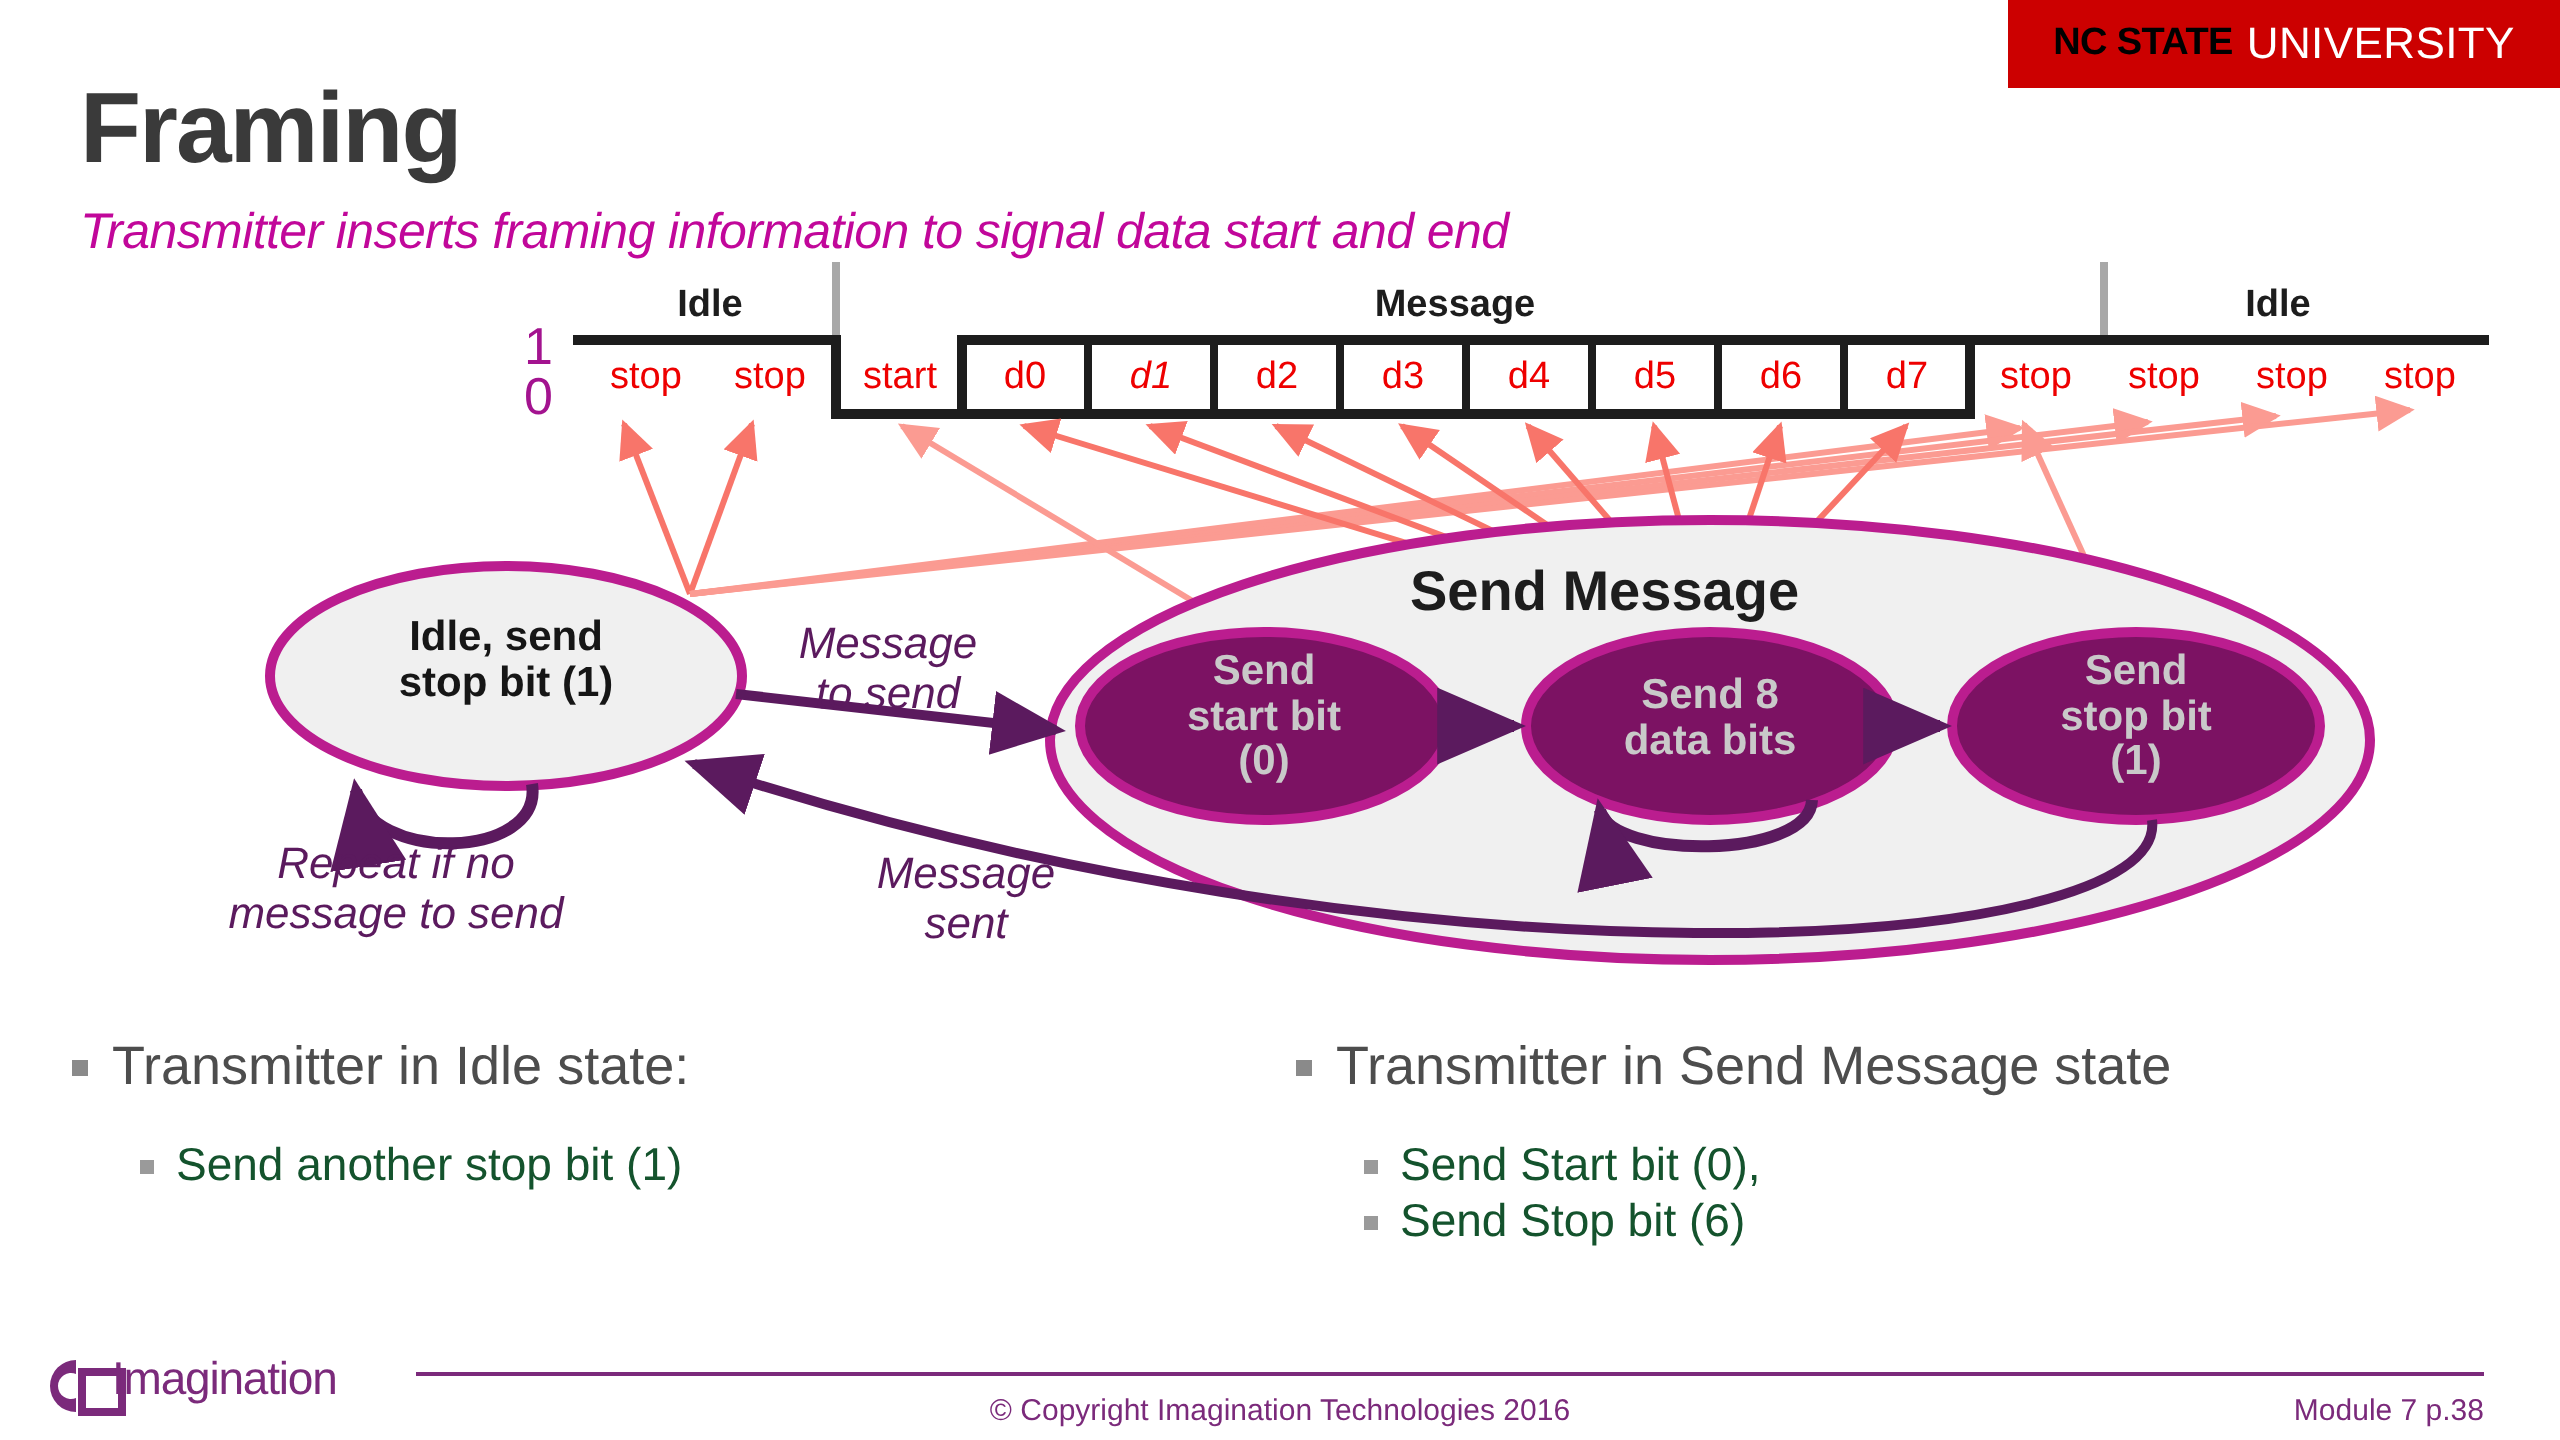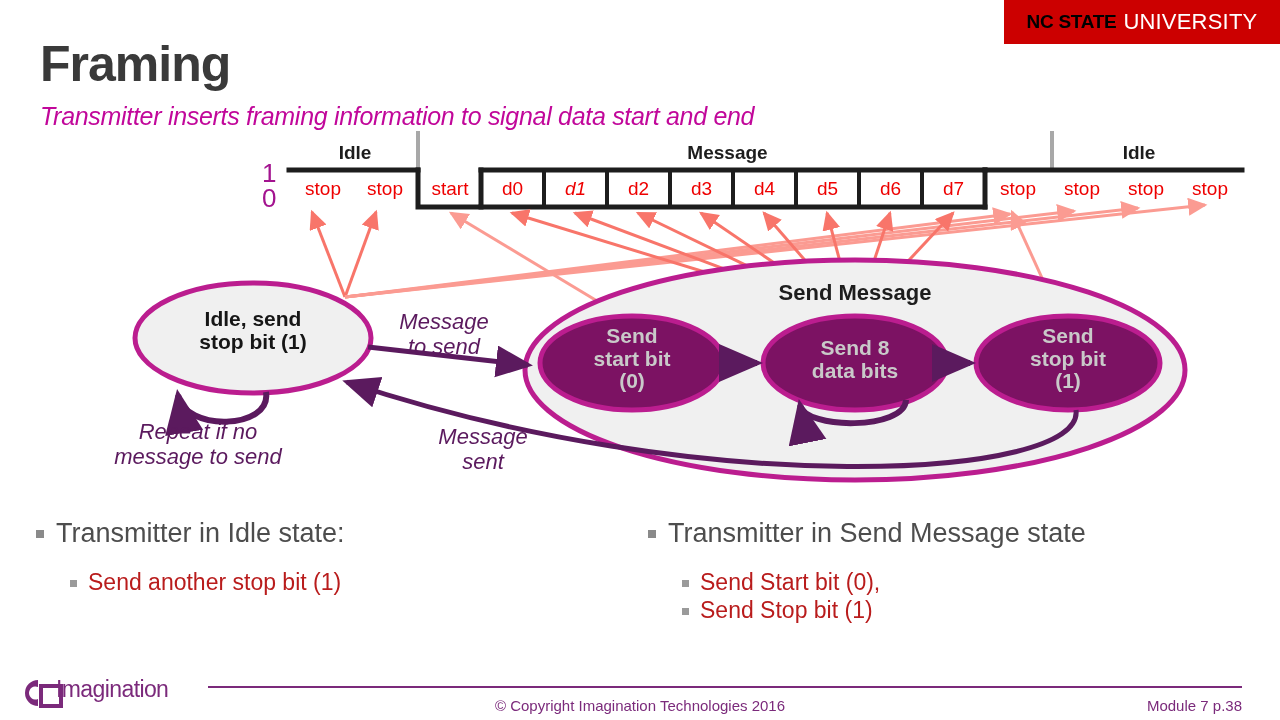--- a/index.html
+++ b/index.html
@@ -57,32 +57,32 @@
     position:absolute;color:#5b1a5e;font-style:italic;font-size:22px;
     text-align:center;line-height:1.12;font-family:"Liberation Sans", sans-serif;
   }
   .state-txt{
     position:absolute;text-align:center;font-weight:bold;
     font-family:"Liberation Sans", sans-serif;line-height:1.08;
   }
   .state-dark{color:#c9c9c9;font-size:21px;}
   .state-light{color:#161616;font-size:21px;}
   .group-title{
-    position:absolute;font-weight:bold;font-size:22px;color:#1d1d1d;
-    font-family:"Liberation Sans", sans-serif;text-align:center;
+    position:absolute;font-weight:bold;font-size:28px;color:#1d1d1d;
+    font-family:"Liberation Sans", sans-serif;text-align:left;
   }
 
   
   .bul-col{position:absolute;}
   .bul1{
     display:flex;align-items:flex-start;font-size:27px;color:#4d4d4d;
     font-family:"Liberation Sans", sans-serif;margin-bottom:20px;
   }
   .bul2{
-    display:flex;align-items:flex-start;font-size:23px;color:#b91c1c;
+    display:flex;align-items:flex-start;font-size:23px;color:#14532d;
     font-family:"Liberation Sans", sans-serif;margin-bottom:1px;
   }
   .sq1{width:8px;height:8px;background:#8a8a8a;margin-top:12px;margin-right:12px;flex:0 0 auto;}
   .sq2{width:7px;height:7px;background:#9a9a9a;margin-top:11px;margin-right:11px;flex:0 0 auto;}
   .bul2{margin-left:34px;}
 
   
   .footer-rule{position:absolute;left:208px;top:686px;width:1034px;height:2px;background:#7b2a7b;}
   .imag-word{
     position:absolute;left:56px;top:676px;font-size:23px;color:#7b2a7b;
@@ -287,21 +287,21 @@
     <div class="bul1">
       <span class="sq1"></span>
       <span>Transmitter in Send Message state</span>
     </div>
     <div class="bul2">
       <span class="sq2"></span>
       <span>Send Start bit (0),</span>
     </div>
     <div class="bul2">
       <span class="sq2"></span>
-      <span>Send Stop bit (1)</span>
+      <span>Send Stop bit (6)</span>
     </div>
   </div>
 
   <svg width="220" height="50" style="position:absolute;left:18px;top:672px;">
     <path d="M20,8 A13,13 0 1,0 20,34 L20,27 A6.5,6.5 0 1,1 20,15 Z" fill="#7b2a7b"></path>
     <rect x="23" y="14" width="20" height="20" fill="none" stroke="#7b2a7b" stroke-width="4"></rect>
   </svg>
   <div class="imag-word">Imagination</div>
   <div class="footer-rule"></div>
   <div class="foot-copy">© Copyright Imagination Technologies 2016</div>

